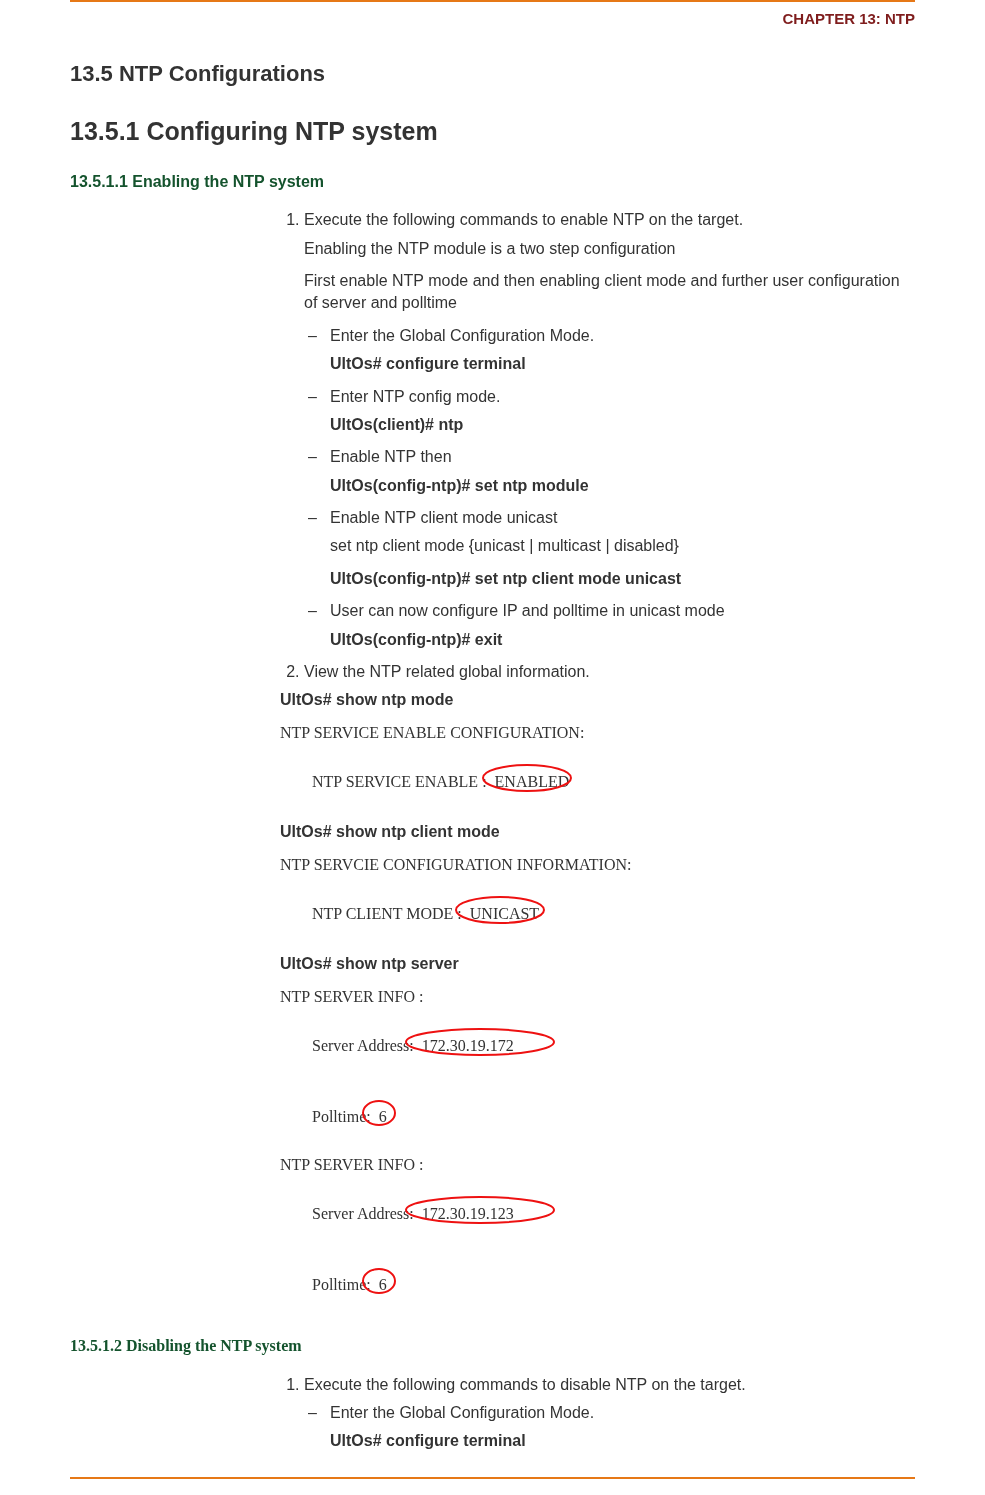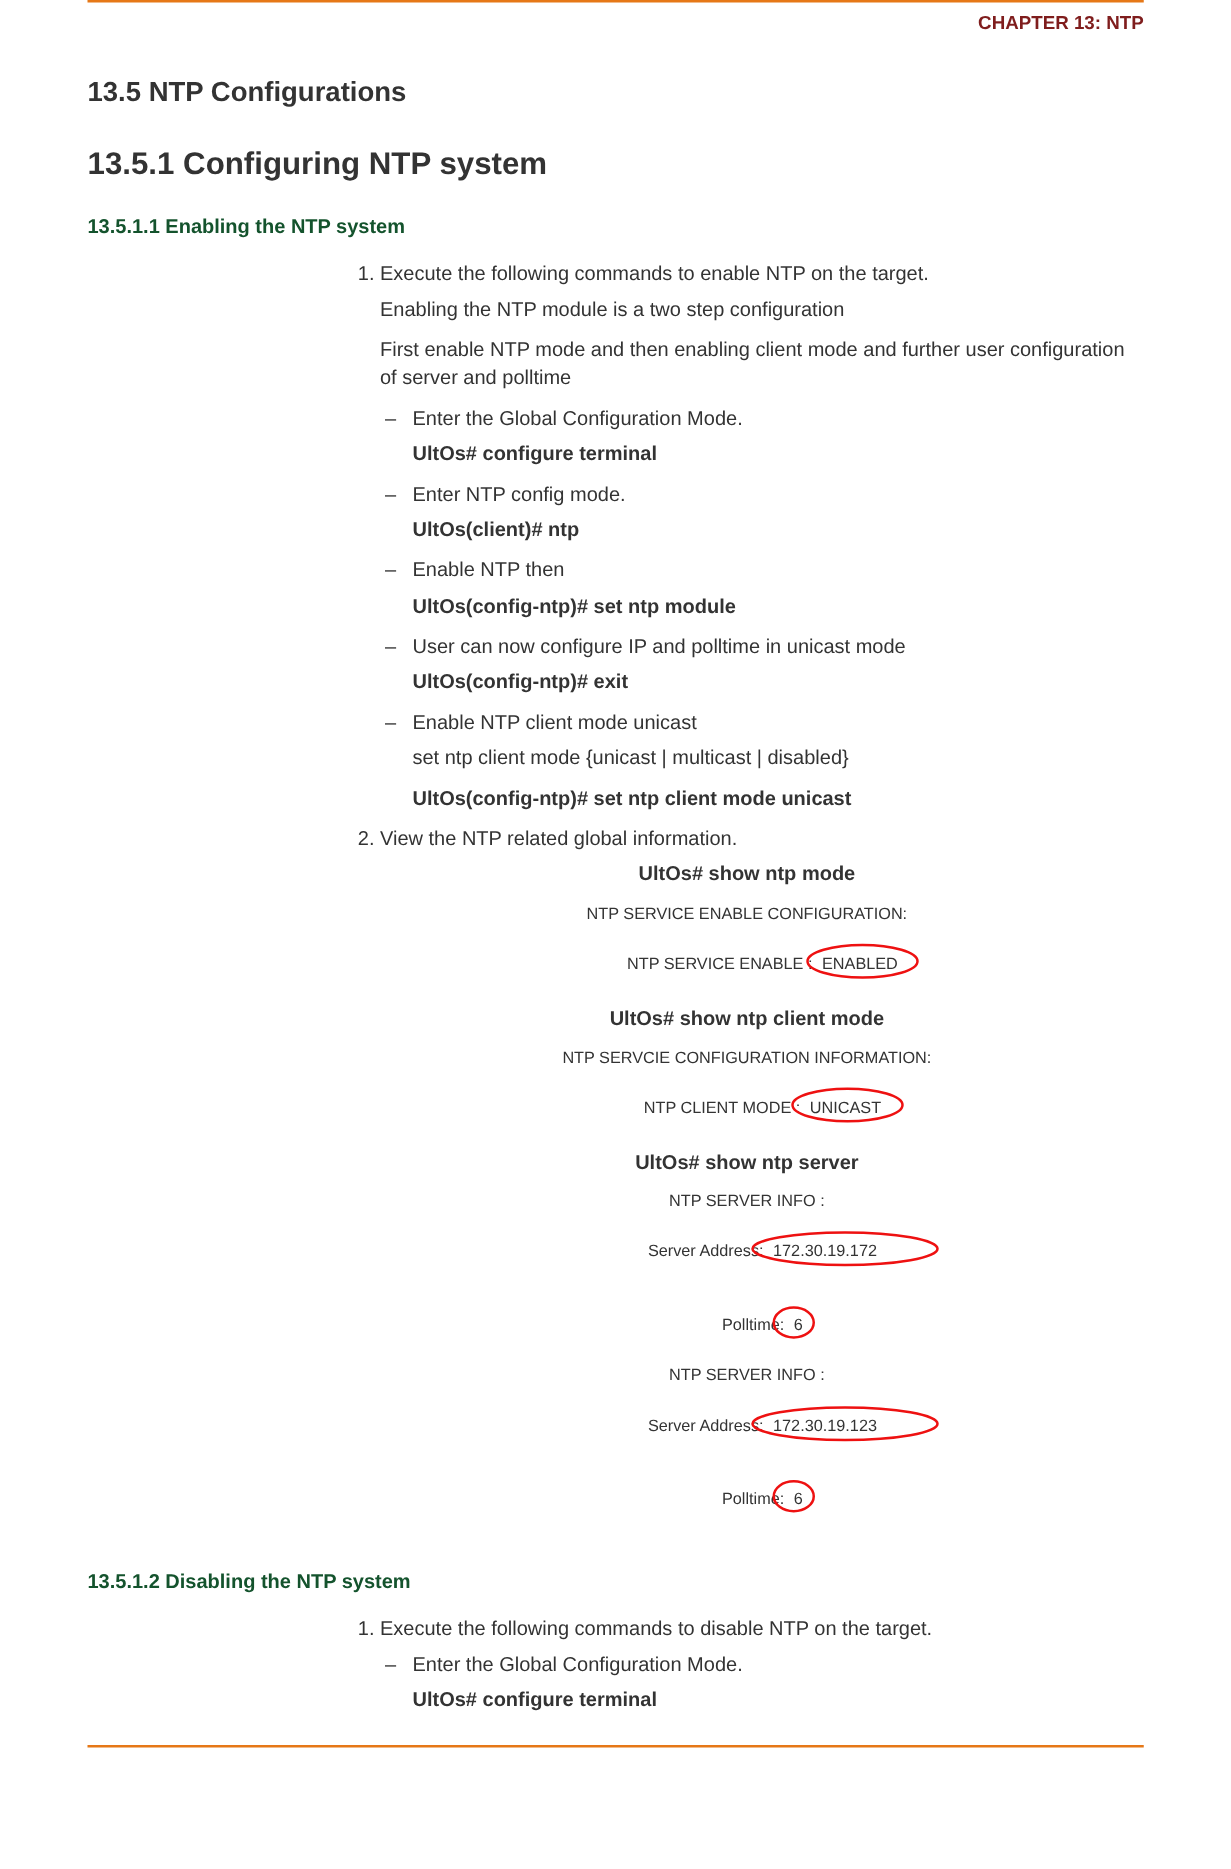--- a/index.html
+++ b/index.html
@@ -75,26 +75,26 @@
     position: absolute;
     left: 4px;
     top: 0;
     color: #333;
   }
   .cmd {
     font-weight: bold;
     margin: 6px 0 10px 0;
   }
   .mono {
-    font-family: Liberation Sans, sans-serif;
-    font-size: 13px;
+    font-family: Liberation Serif, serif;
+    font-size: 16px;
     white-space: pre-wrap;
     margin: 4px 0 4px 0;
   }
-  .output-block { margin-left: 0; text-align: center; }
+  .output-block { margin-left: 0; }
   .bottom-rule {
     height: 2px;
     background: #e67817;
     margin: 24px 0 6px 0;
   }
   .circle-wrap {
     position: relative;
     display: inline-block;
     padding: 0 4px;
   }
@@ -131,27 +131,27 @@
           </li>
           <li>
             <span>Enter NTP config mode.</span>
             <div class="cmd">UltOs(client)# ntp</div>
           </li>
           <li>
             <span>Enable NTP then</span>
             <div class="cmd">UltOs(config-ntp)#  set ntp module</div>
           </li>
           <li>
-            <span>User can now configure IP and polltime in unicast mode</span>
-            <div class="cmd">UltOs(config-ntp)# exit</div>
-          </li>
-          <li>
             <span>Enable NTP client mode unicast</span>
             <div class="para">set ntp client mode {unicast | multicast | disabled}</div>
             <div class="cmd">UltOs(config-ntp)# set ntp client mode unicast</div>
+          </li>
+          <li>
+            <span>User can now configure IP and polltime in unicast mode</span>
+            <div class="cmd">UltOs(config-ntp)# exit</div>
           </li>
         </ul>
       </li>
       <li>
         <span>View the NTP related global information.</span>
       </li>
     </ol>
 
     <div class="output-block">
       <div class="cmd">UltOs# show ntp mode</div>
@@ -189,21 +189,21 @@
             </svg></span>
       </div>
       <div class="mono">
         <span>Polltime: </span><span class="circle-wrap"><span>6</span><svg width="40" height="30">
               <ellipse cx="10" cy="12" rx="16" ry="12" fill="none" stroke-width="2" stroke="#e11"></ellipse>
             </svg></span>
       </div>
     </div>
   </div>
 
-  <h3 class="h4" style="margin-top:28px;">13.5.1.2   Disabling the NTP system</h3>
+  <h3 class="h4" style="margin-top:16px;font-family:Liberation Serif, serif;">13.5.1.2   Disabling the NTP system</h3>
 
   <div class="content-indent">
     <ol class="outer">
       <li>
         <span>Execute the following commands to disable NTP on the target.</span>
         <ul class="dashes">
           <li>
             <span>Enter the Global Configuration Mode.</span>
             <div class="cmd">UltOs# configure terminal</div>
           </li>

